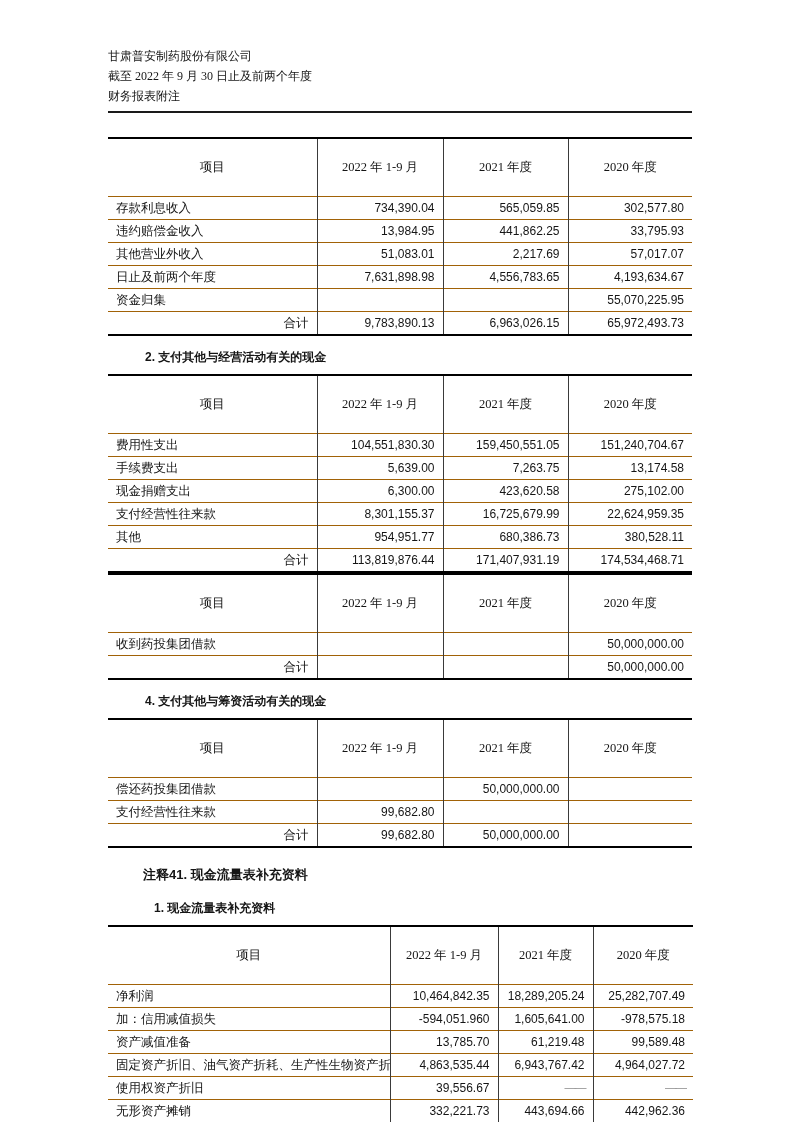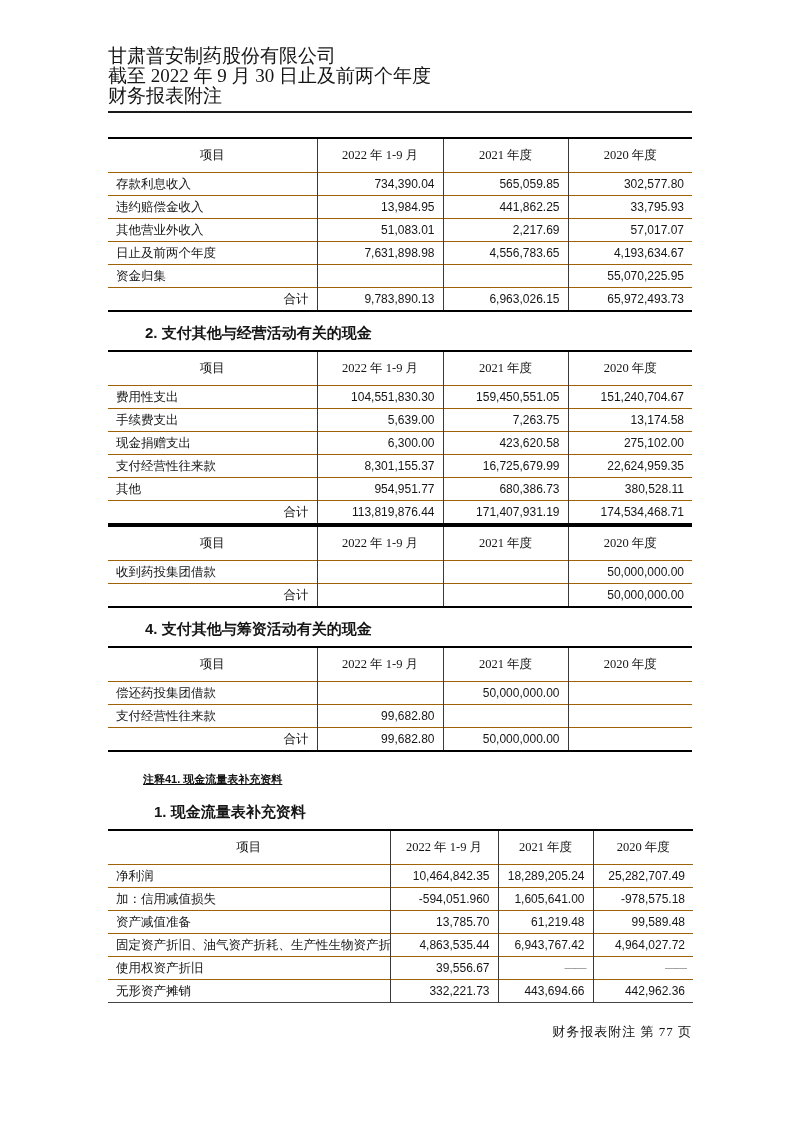--- a/index.html
+++ b/index.html
@@ -2,41 +2,41 @@
 <html><head>
 <meta charset="utf-8">
 <style>
   html,body{margin:0;padding:0;background:#fff;}
   body{
     width:793px;height:1122px;overflow:hidden;
     font-family:"Liberation Serif","DejaVu Serif",serif;
     color:#151515;
   }
   .page{padding:46px 101px 0 108px;box-sizing:border-box;width:793px;}
-  .hdr div{font-size:19px;line-height:20px;white-space:nowrap;}
+  .hdr div{font-size:12px;line-height:20px;white-space:nowrap;}
   .rule{border:none;border-top:2px solid #1a1a1a;margin:5px 0 0 0;}
   .sec{
-    font-size:15px;font-weight:bold;line-height:20px;
+    font-size:12px;font-weight:bold;line-height:20px;
     margin:11px 0 7px 37px;font-family:"Liberation Sans","DejaVu Sans",sans-serif;
   }
-  .sec.big{margin:17px 0 0 35px;font-size:11px;text-decoration:underline;}
+  .sec.big{margin:17px 0 0 35px;font-size:13px;}
   .sec.sub{margin:13px 0 7px 46px;}
   table.fin{
     border-collapse:collapse;table-layout:fixed;width:584px;
     font-size:12.5px;margin-top:24px;
     border-top:2.5px solid #000;border-bottom:2.5px solid #000;
   }
   table.fin.headed{margin-top:0;}
   table.fin.open-bottom{border-bottom:1.5px solid #444;}
   table.a col.c0{width:209px;} table.a col.c1{width:126px;}
   table.a col.c2{width:125px;} table.a col.c3{width:124px;}
   table.b col.c0{width:282px;} table.b col.c1{width:108px;}
   table.b col.c2{width:95px;}  table.b col.c3{width:100px;}
   .fin th{
-    font-weight:normal;text-align:center;padding:8px 4px;line-height:17px;
+    font-weight:normal;text-align:center;padding:20px 4px;line-height:17px;
     white-space:nowrap;overflow:hidden;
   }
   .fin td{
     padding:3px 8px;line-height:16px;white-space:nowrap;overflow:hidden;
     vertical-align:middle;
   }
   .fin tbody tr{border-top:1px solid #a16207;}
   .fin th + th, .fin td + td{border-left:1px solid #3a3a3a;}
   .fin td.num{text-align:right;font-family:"Liberation Sans","DejaVu Sans",sans-serif;font-size:12px;}
   .fin td.lbl{text-align:left;}

